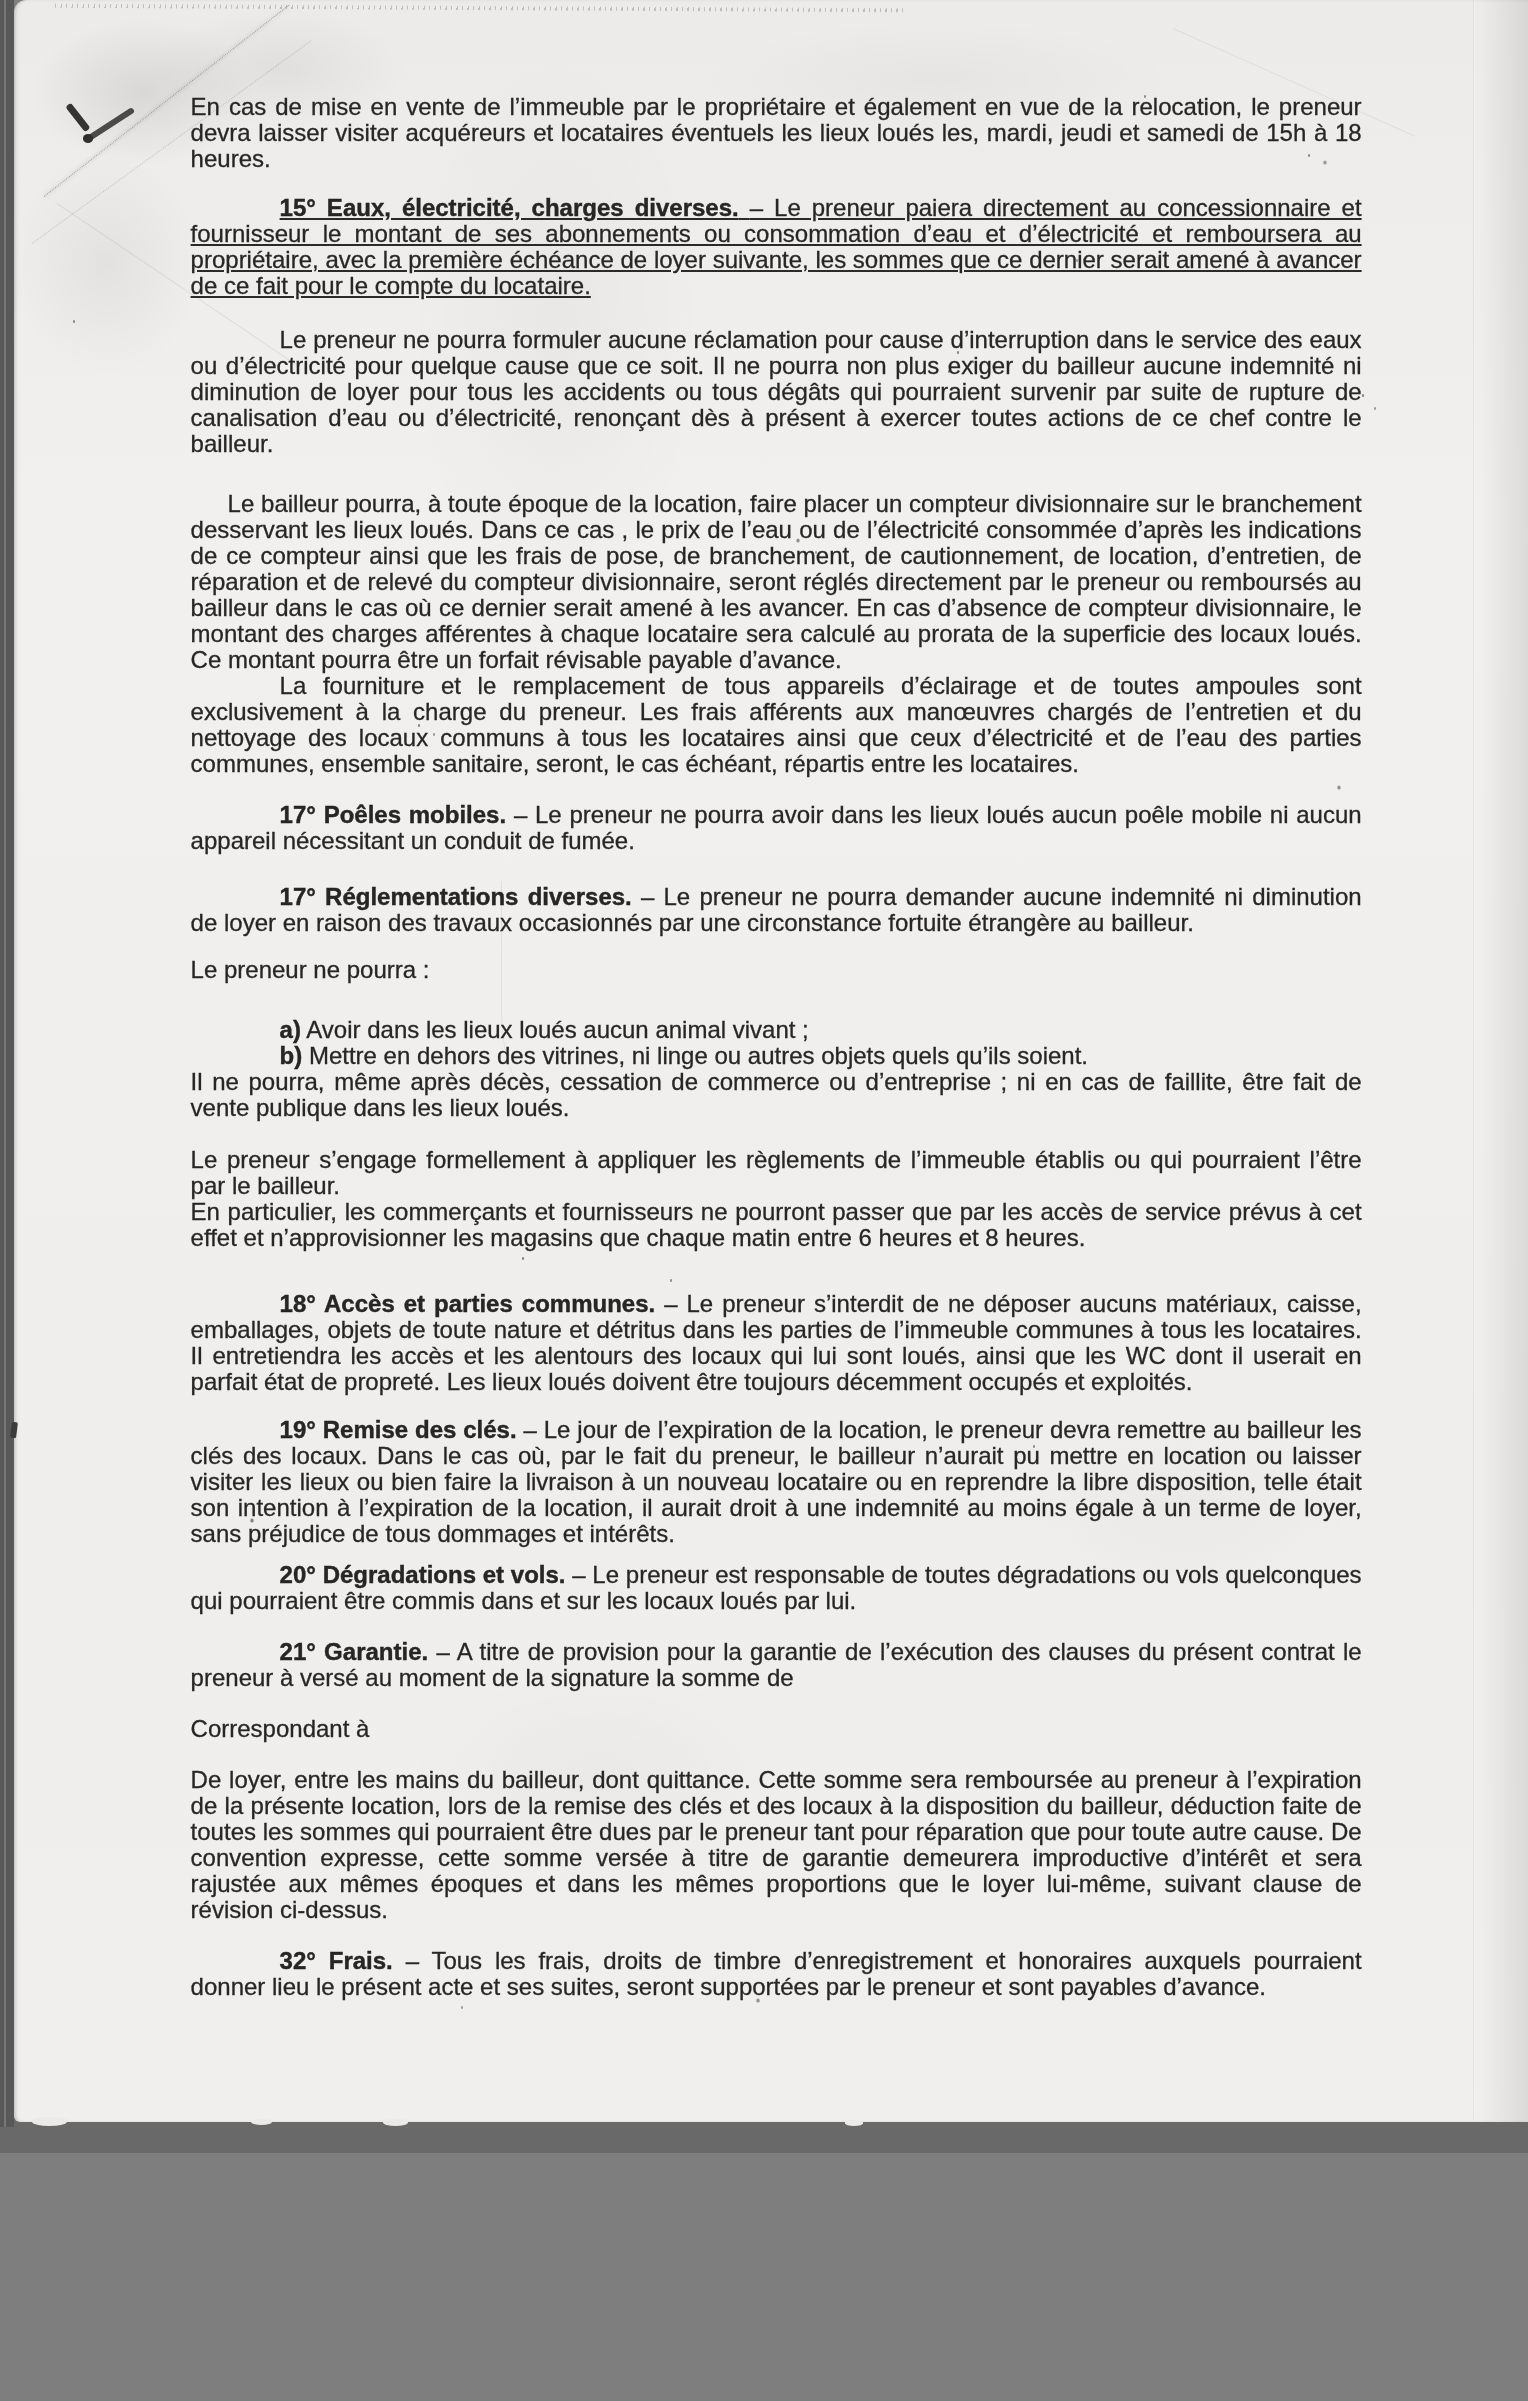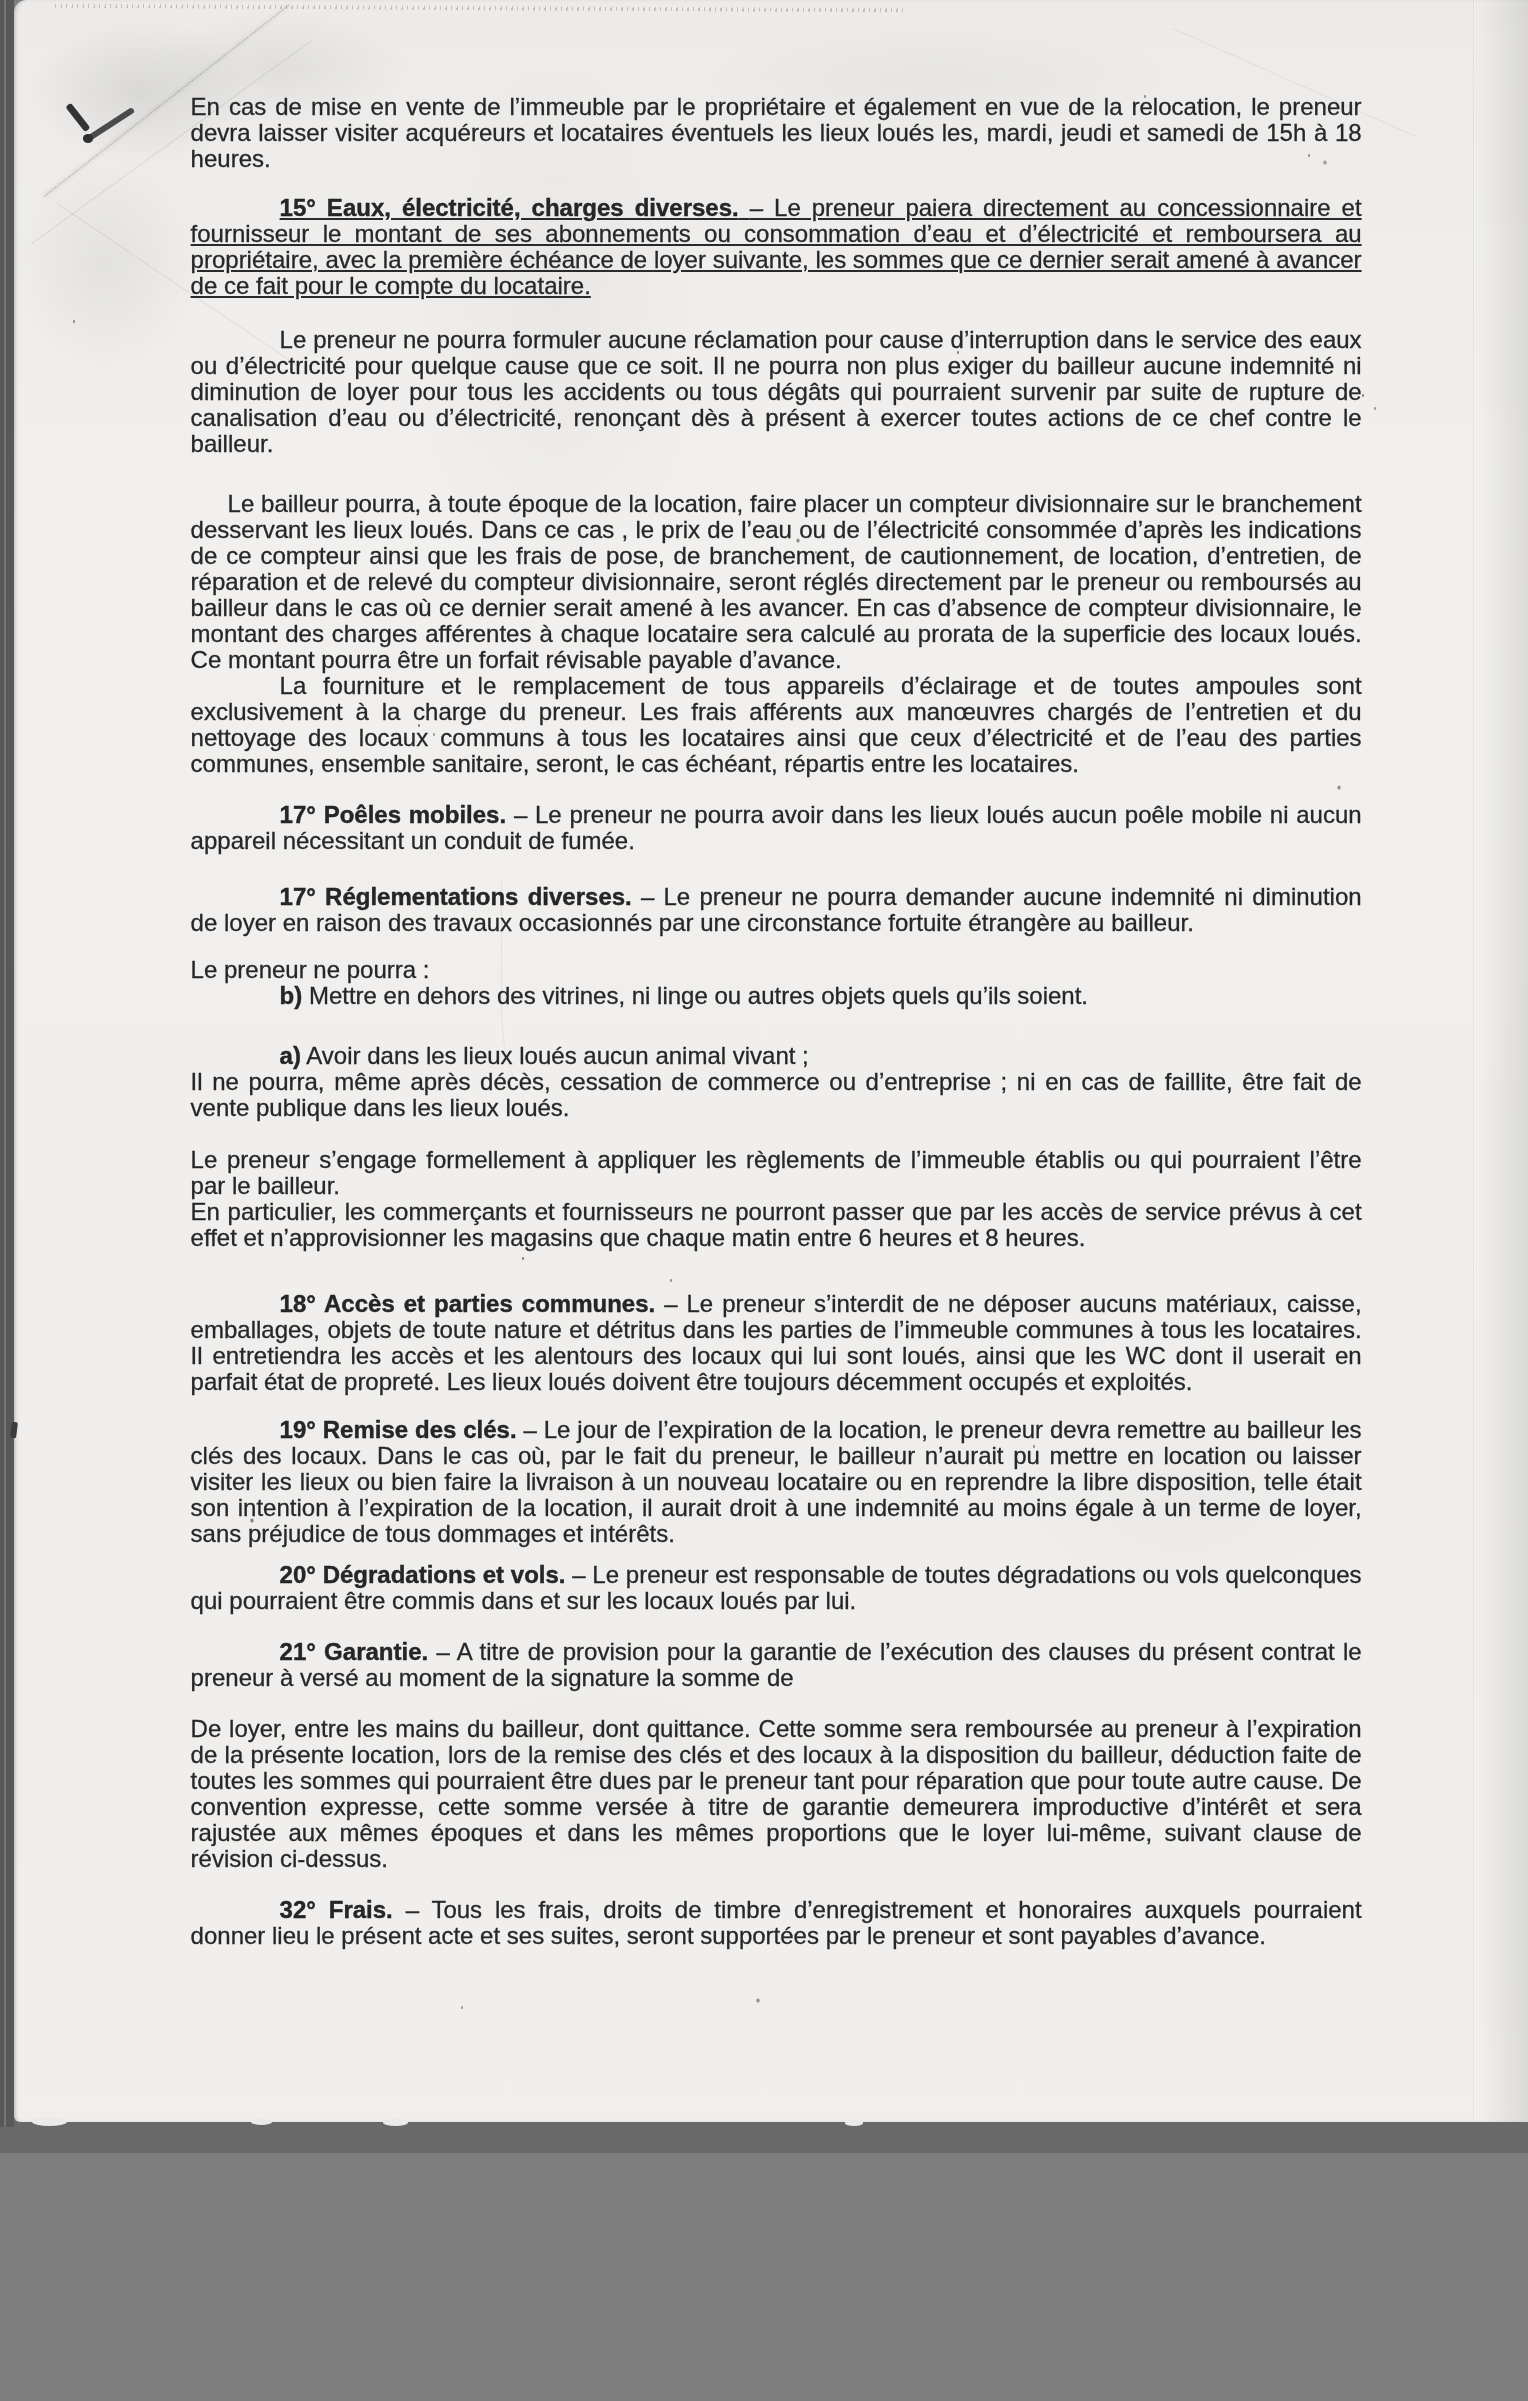--- a/index.html
+++ b/index.html
@@ -196,37 +196,38 @@
     <p class="ind-sm mt55">Le bailleur pourra, à toute époque de la location, faire placer un compteur divisionnaire sur le branchement desservant les lieux loués. Dans ce cas , le prix de l’eau ou de l’électricité consommée d’après les indications de ce compteur ainsi que les frais de pose, de branchement, de cautionnement, de location, d’entretien, de réparation et de relevé du compteur divisionnaire, seront réglés directement par le preneur ou remboursés au bailleur dans le cas où ce dernier serait amené à les avancer. En cas d’absence de compteur divisionnaire, le montant des charges afférentes à chaque locataire sera calculé au prorata de la superficie des locaux loués. Ce montant pourra être un forfait révisable payable d’avance.</p>
 
     <p class="ind-lg">La fourniture et le remplacement de tous appareils d’éclairage et de toutes ampoules sont exclusivement à la charge du preneur. Les frais afférents aux manœuvres chargés de l’entretien et du nettoyage des locaux communs à tous les locataires ainsi que ceux d’électricité et de l’eau des parties communes, ensemble sanitaire, seront, le cas échéant, répartis entre les locataires.</p>
 
     <p class="ind-lg mt40"><span class="lead">17° Poêles mobiles.</span> <span>– Le preneur ne pourra avoir dans les lieux loués aucun poêle mobile ni aucun appareil nécessitant un conduit de fumée.</span></p>
 
     <p class="ind-lg mt48"><span class="lead">17° Réglementations diverses.</span> <span>– Le preneur ne pourra demander aucune indemnité ni diminution de loyer en raison des travaux occasionnés par une circonstance fortuite étrangère au bailleur.</span></p>
 
     <p class="mt33">Le preneur ne pourra :</p>
 
+    <p class="ind-lg mt55"><span class="lead">a)</span> <span>Avoir dans les lieux loués aucun animal vivant ;</span></p>
+
     <p class="ind-lg"><span class="lead">b)</span> <span>Mettre en dehors des vitrines, ni linge ou autres objets quels qu’ils soient.</span></p>
 
-    <p class="ind-lg mt55"><span class="lead">a)</span> <span>Avoir dans les lieux loués aucun animal vivant ;</span></p>
-
     <p>Il ne pourra, même après décès, cessation de commerce ou d’entreprise ; ni en cas de faillite, être fait de vente publique dans les lieux loués.</p>
 
     <p class="mt43">Le preneur s’engage formellement à appliquer les règlements de l’immeuble établis ou qui pourraient l’être par le bailleur.</p>
 
     <p>En particulier, les commerçants et fournisseurs ne pourront passer que par les accès de service prévus à cet effet et n’approvisionner les magasins que chaque matin entre 6 heures et 8 heures.</p>
 
     <p class="ind-lg mt65"><span class="lead">18° Accès et parties communes.</span> <span>– Le preneur s’interdit de ne déposer aucuns matériaux, caisse, emballages, objets de toute nature et détritus dans les parties de l’immeuble communes à tous les locataires. Il entretiendra les accès et les alentours des locaux qui lui sont loués, ainsi que les WC dont il userait en parfait état de propreté. Les lieux loués doivent être toujours décemment occupés et exploités.</span></p>
 
     <p class="ind-lg mt35"><span class="lead">19° Remise des clés.</span> <span>– Le jour de l’expiration de la location, le preneur devra remettre au bailleur les clés des locaux. Dans le cas où, par le fait du preneur, le bailleur n’aurait pu mettre en location ou laisser visiter les lieux ou bien faire la livraison à un nouveau locataire ou en reprendre la libre disposition, telle était son intention à l’expiration de la location, il aurait droit à une indemnité au moins égale à un terme de loyer, sans préjudice de tous dommages et intérêts.</span></p>
 
     <p class="ind-lg mt25"><span class="lead">20° Dégradations et vols.</span> <span>– Le preneur est responsable de toutes dégradations ou vols quelconques qui pourraient être commis dans et sur les locaux loués par lui.</span></p>
 
     <p class="ind-lg mt40"><span class="lead">21° Garantie.</span> <span>– A titre de provision pour la garantie de l’exécution des clauses du présent contrat le preneur à versé au moment de la signature la somme de</span></p>
 
+    <p class="mt40">Correspondant à</p>
 
     <p class="mt40">De loyer, entre les mains du bailleur, dont quittance. Cette somme sera remboursée au preneur à l’expiration de la présente location, lors de la remise des clés et des locaux à la disposition du bailleur, déduction faite de toutes les sommes qui pourraient être dues par le preneur tant pour réparation que pour toute autre cause. De convention expresse, cette somme versée à titre de garantie demeurera improductive d’intérêt et sera rajustée aux mêmes époques et dans les mêmes proportions que le loyer lui-même, suivant clause de révision ci-dessus.</p>
 
     <p class="ind-lg mt40"><span class="lead">32° Frais.</span> <span>– Tous les frais, droits de timbre d’enregistrement et honoraires auxquels pourraient donner lieu le présent acte et ses suites, seront supportées par le preneur et sont payables d’avance.</span></p>
   </div>
 </div>
 
 
 </body></html>

